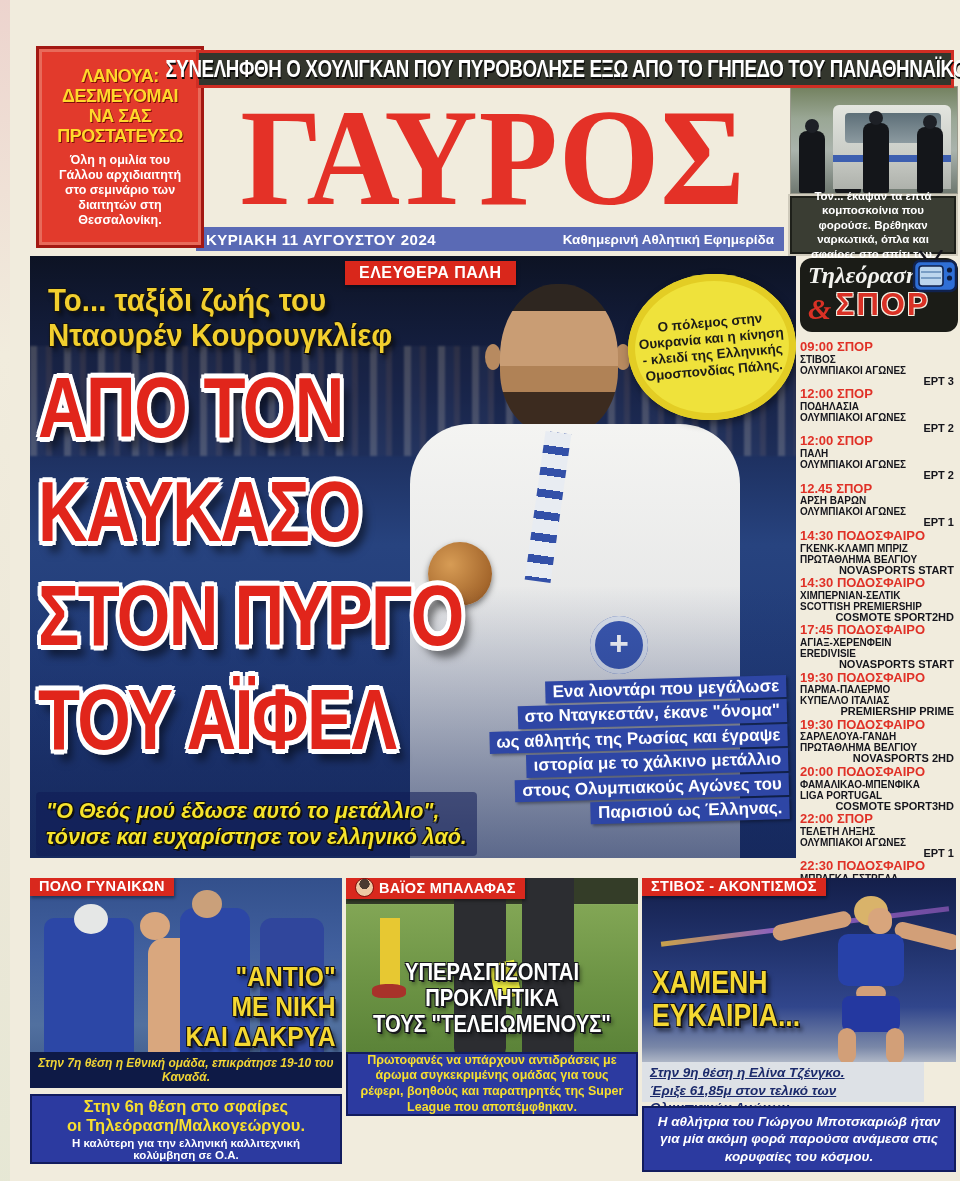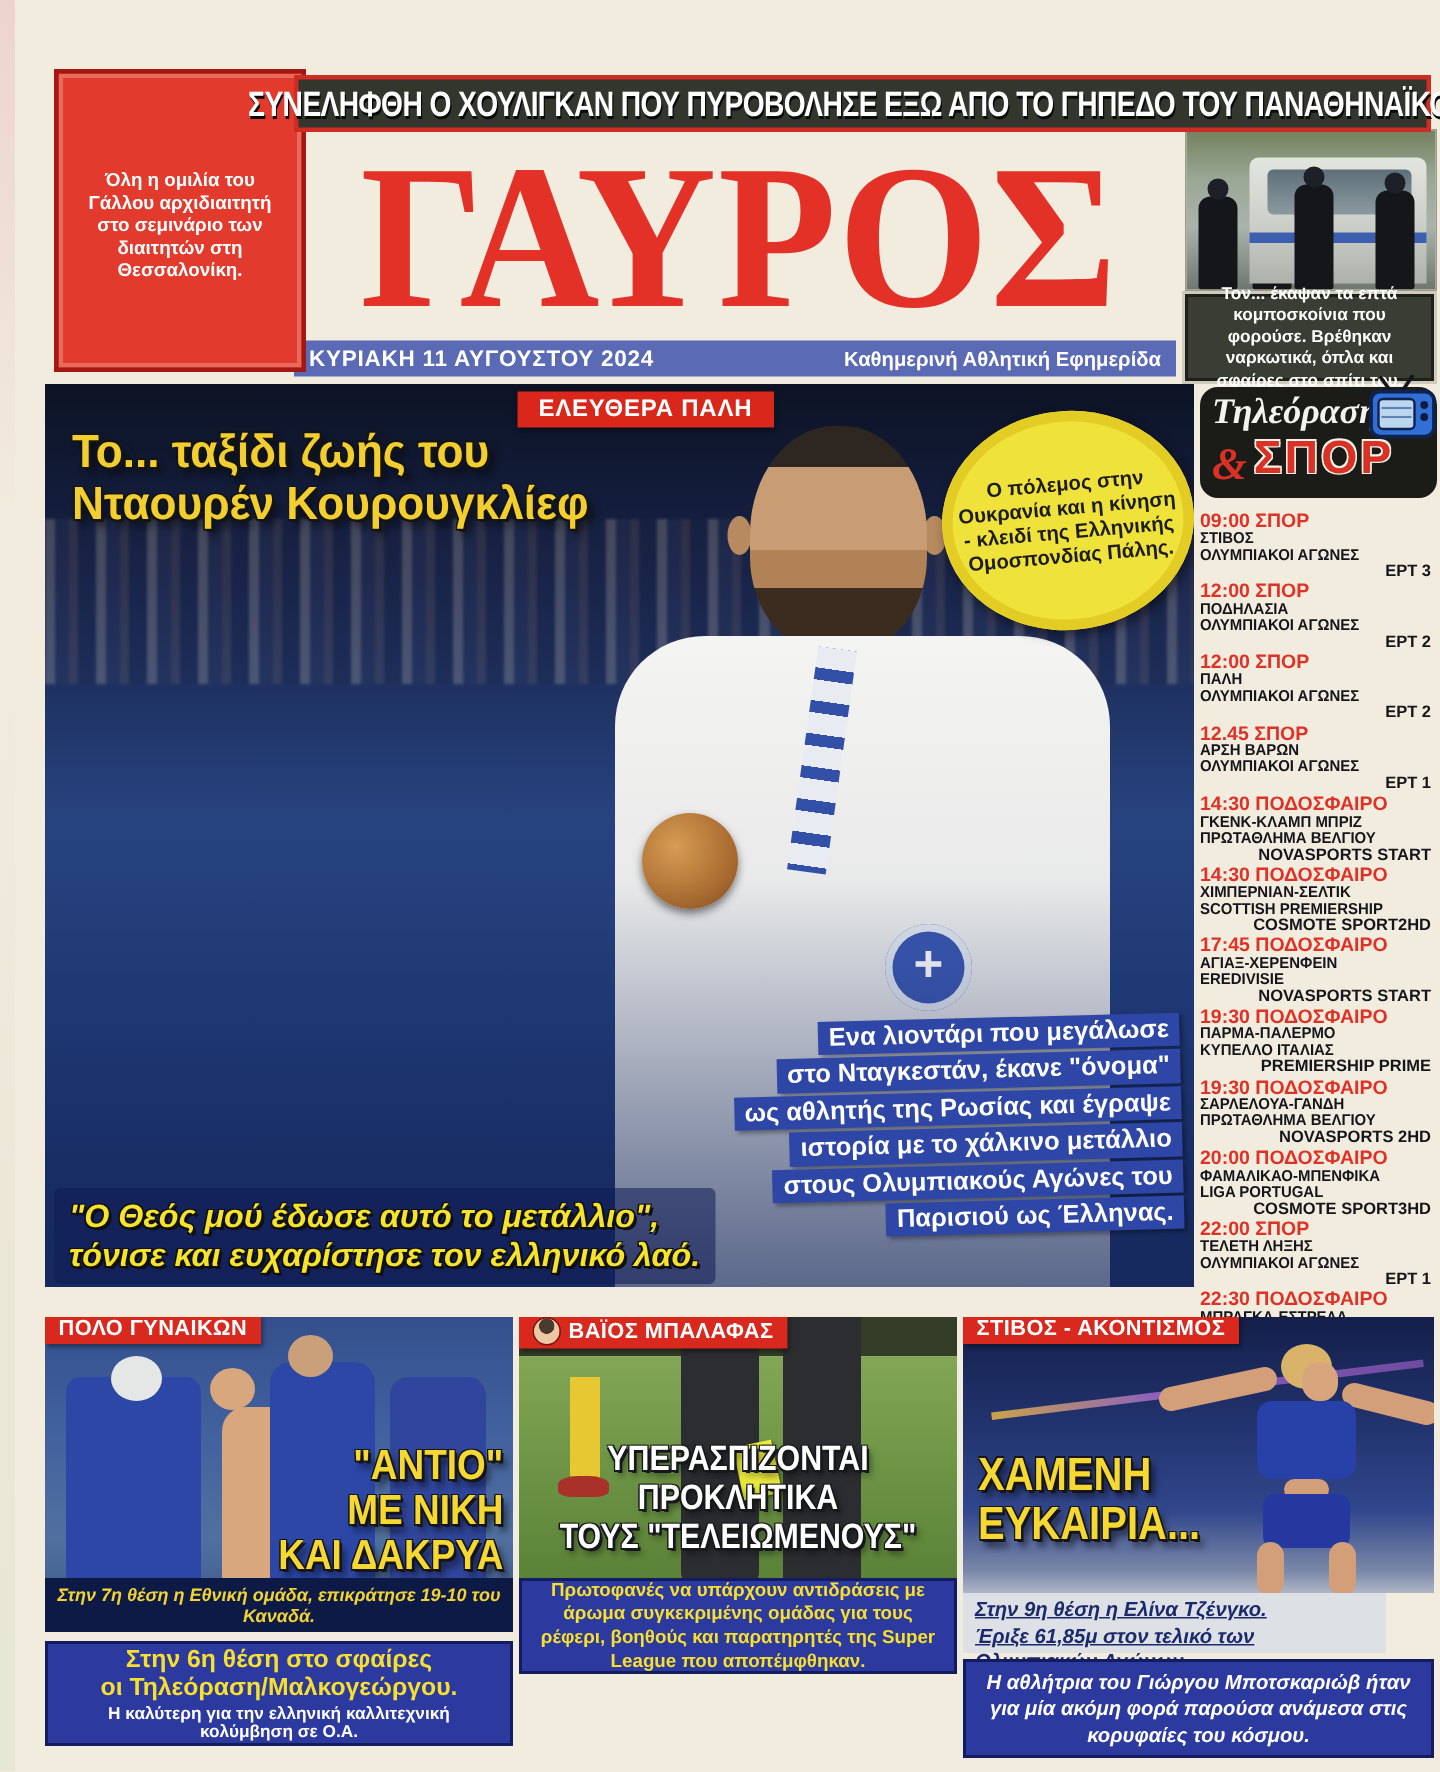--- a/index.html
+++ b/index.html
@@ -152,20 +152,26 @@
     padding:2px 8px;box-sizing:border-box;}
   .jv-caption span{display:block;color:#1b2a6b;font-weight:800;font-style:italic;font-size:13.5px;line-height:1.3;
     text-decoration:underline;}
   .jv-box{left:642px;top:1106px;width:314px;height:66px;}
   .jv-box .wh{color:#fff;font-weight:700;font-style:italic;font-size:13.5px;line-height:1.3;}
 </style>
 </head>
 <body>
 
 <div class="abs promo">
+  <div class="promo-title">
+    <div>ΛΑΝΟΥΑ:</div>
+    <div>ΔΕΣΜΕΥΟΜΑΙ</div>
+    <div>ΝΑ ΣΑΣ</div>
+    <div>ΠΡΟΣΤΑΤΕΥΣΩ</div>
+  </div>
   <div class="promo-body">Όλη η ομιλία του Γάλλου αρχιδιαιτητή στο σεμινάριο των διαιτητών στη Θεσσαλονίκη.</div>
 </div>
 
 <div class="abs banner">
   <div class="banner-text">ΣΥΝΕΛΗΦΘΗ Ο ΧΟΥΛΙΓΚΑΝ ΠΟΥ ΠΥΡΟΒΟΛΗΣΕ ΕΞΩ ΑΠΟ ΤΟ ΓΗΠΕΔΟ ΤΟΥ ΠΑΝΑΘΗΝΑΪΚΟΥ!</div>
 </div>
 
 <div class="abs mast-bar"></div>
 <div class="abs mast">
   <div class="mast-title">ΓΑΥΡΟΣ</div>
@@ -199,20 +205,26 @@
   <div class="wr-emblem"></div>
   <div class="mat"></div>
 
   <div class="abs kicker" style="left:315px;top:5px;">ΕΛΕΥΘΕΡΑ ΠΑΛΗ</div>
   <div class="abs subhead" style="left:18px;top:28px;">
     <div>Το... ταξίδι ζωής του</div>
     <div>Νταουρέν Κουρουγκλίεφ</div>
   </div>
   <div class="abs badge" style="left:598px;top:18px;">
     <div class="badge-text">Ο πόλεμος στην Ουκρανία και η κίνηση - κλειδί της Ελληνικής Ομοσπονδίας Πάλης.</div>
+  </div>
+  <div class="abs headline" style="left:8px;top:108px;">
+    <span class="headline-line">ΑΠΟ ΤΟΝ</span>
+    <span class="headline-line">ΚΑΥΚΑΣΟ</span>
+    <span class="headline-line">ΣΤΟΝ ΠΥΡΓΟ</span>
+    <span class="headline-line">ΤΟΥ ΑΪΦΕΛ</span>
   </div>
   <div class="photo-caption">
     <span class="chip">Ενα λιοντάρι που μεγάλωσε</span>
     <span class="chip">στο Νταγκεστάν, έκανε "όνομα"</span>
     <span class="chip">ως αθλητής της Ρωσίας και έγραψε</span>
     <span class="chip">ιστορία με το χάλκινο μετάλλιο</span>
     <span class="chip">στους Ολυμπιακούς Αγώνες του</span>
     <span class="chip">Παρισιού ως Έλληνας.</span>
   </div>
   <div class="abs quote">

